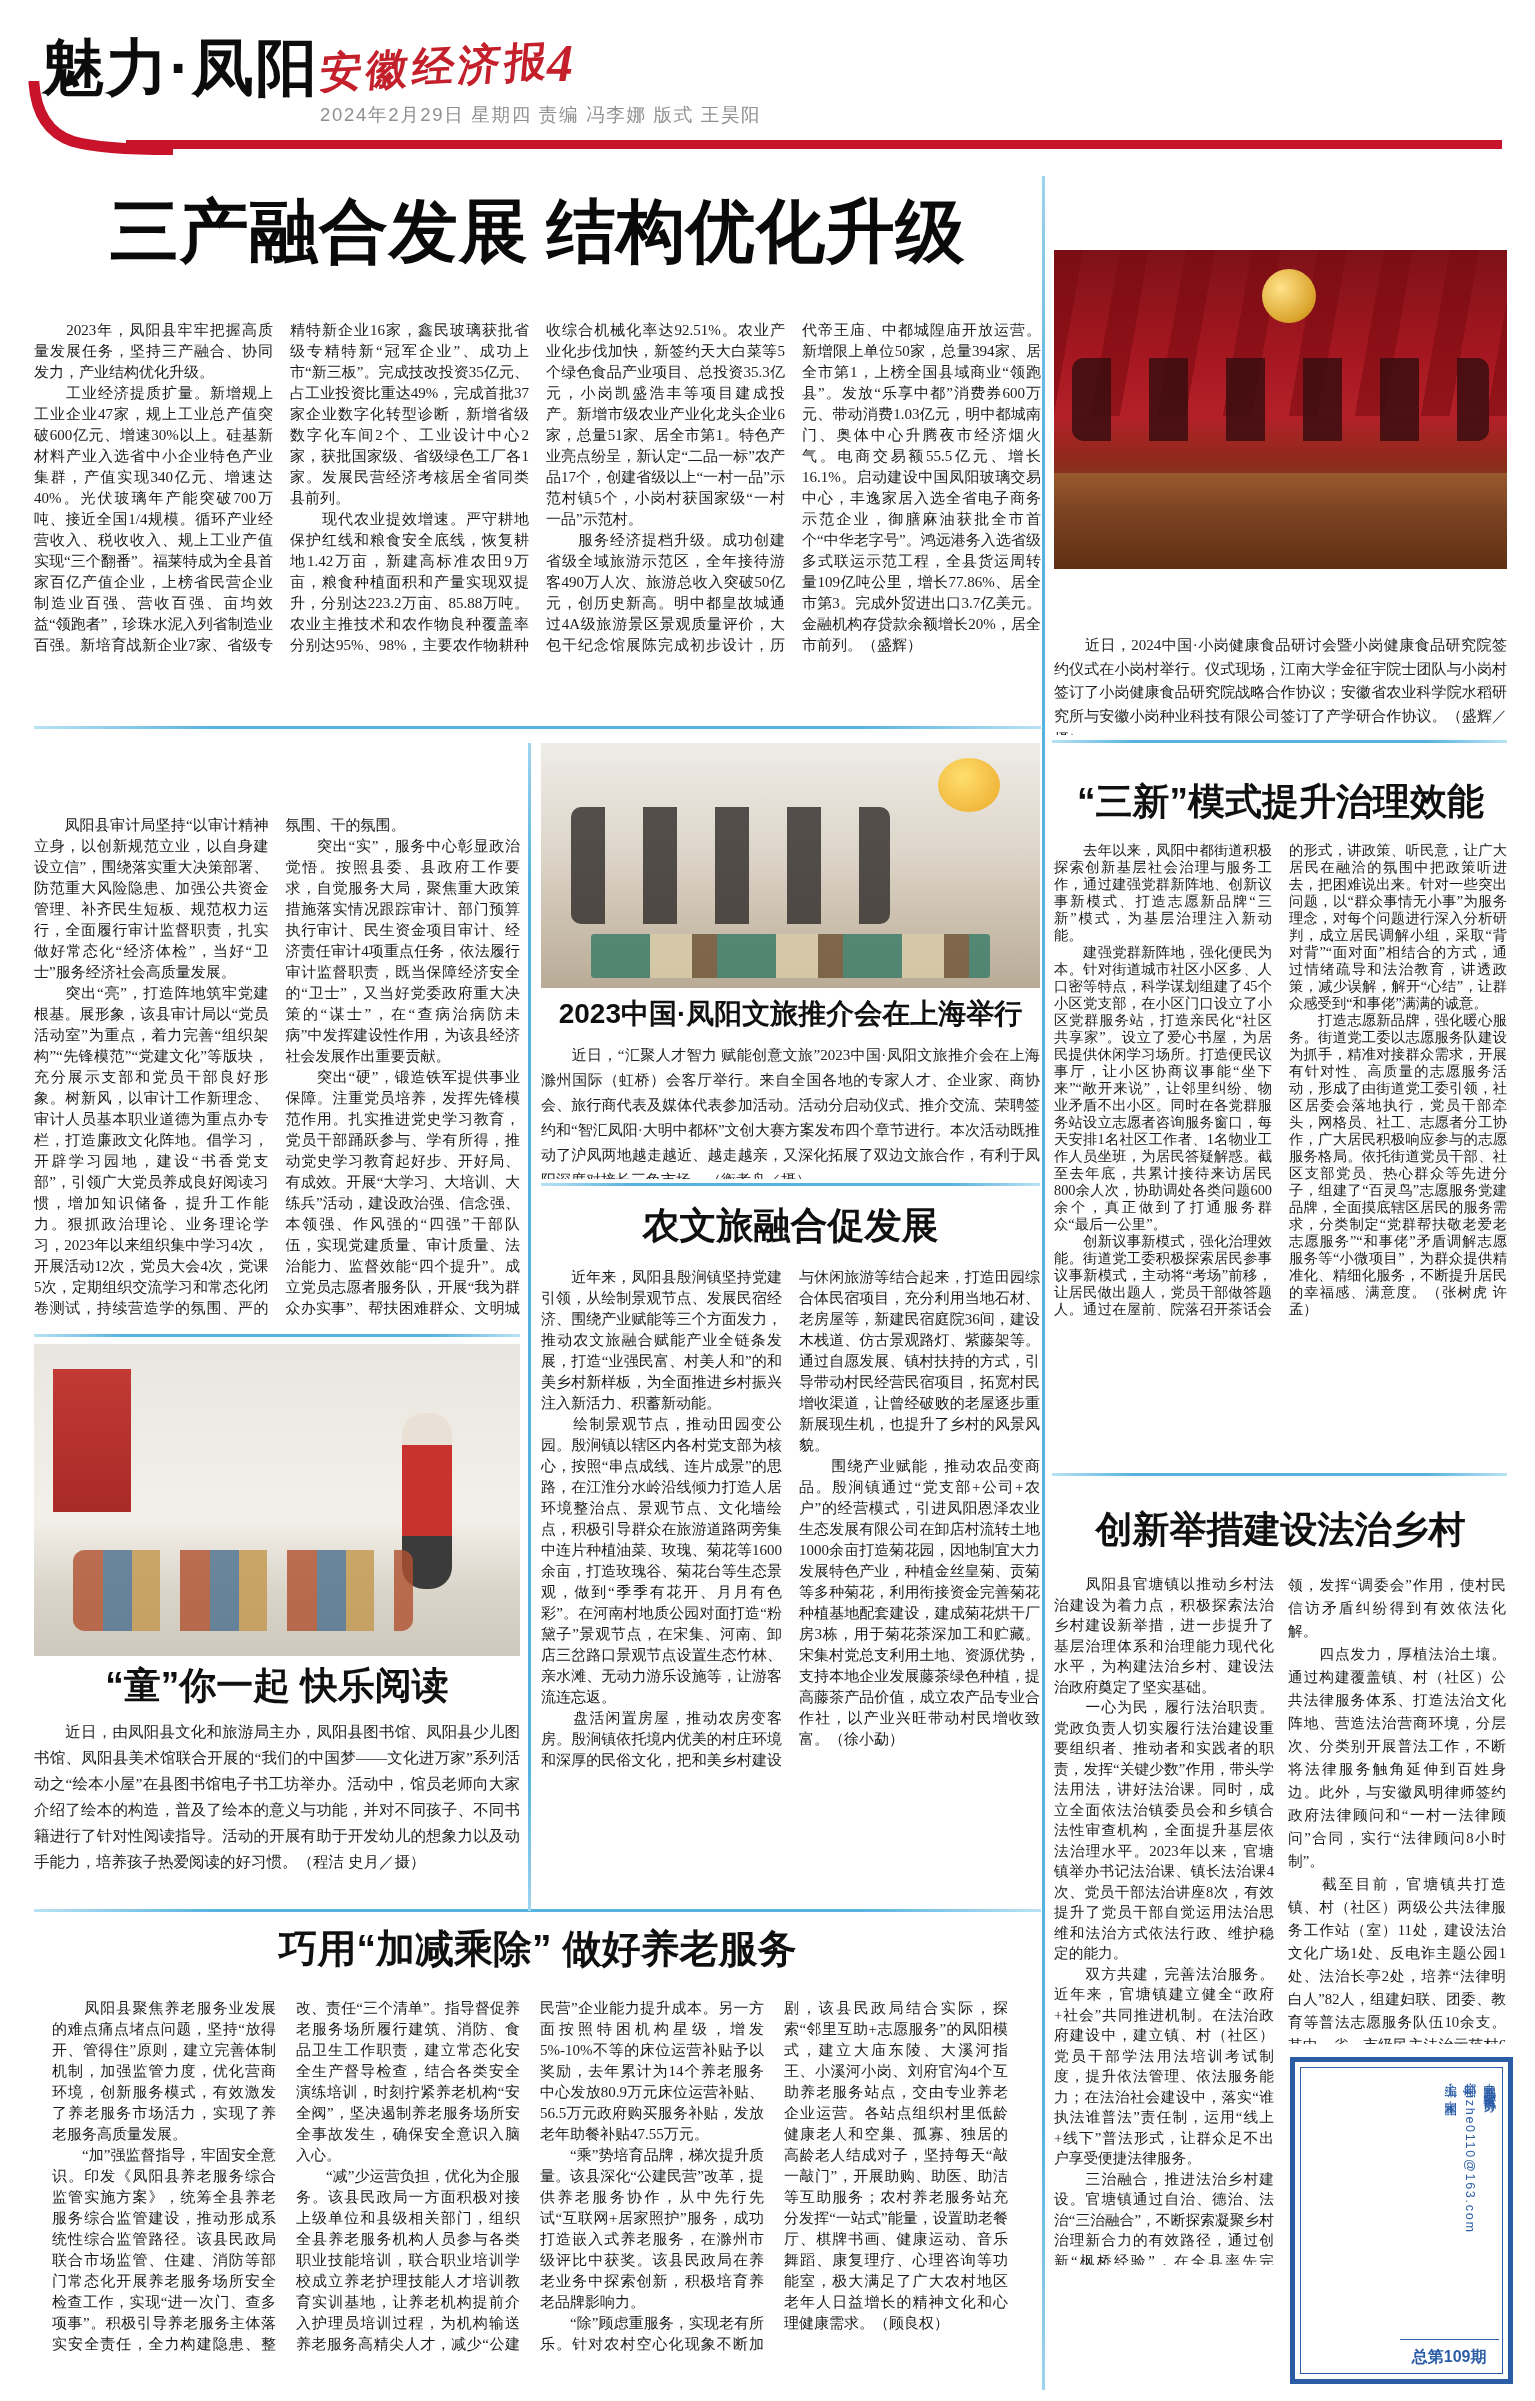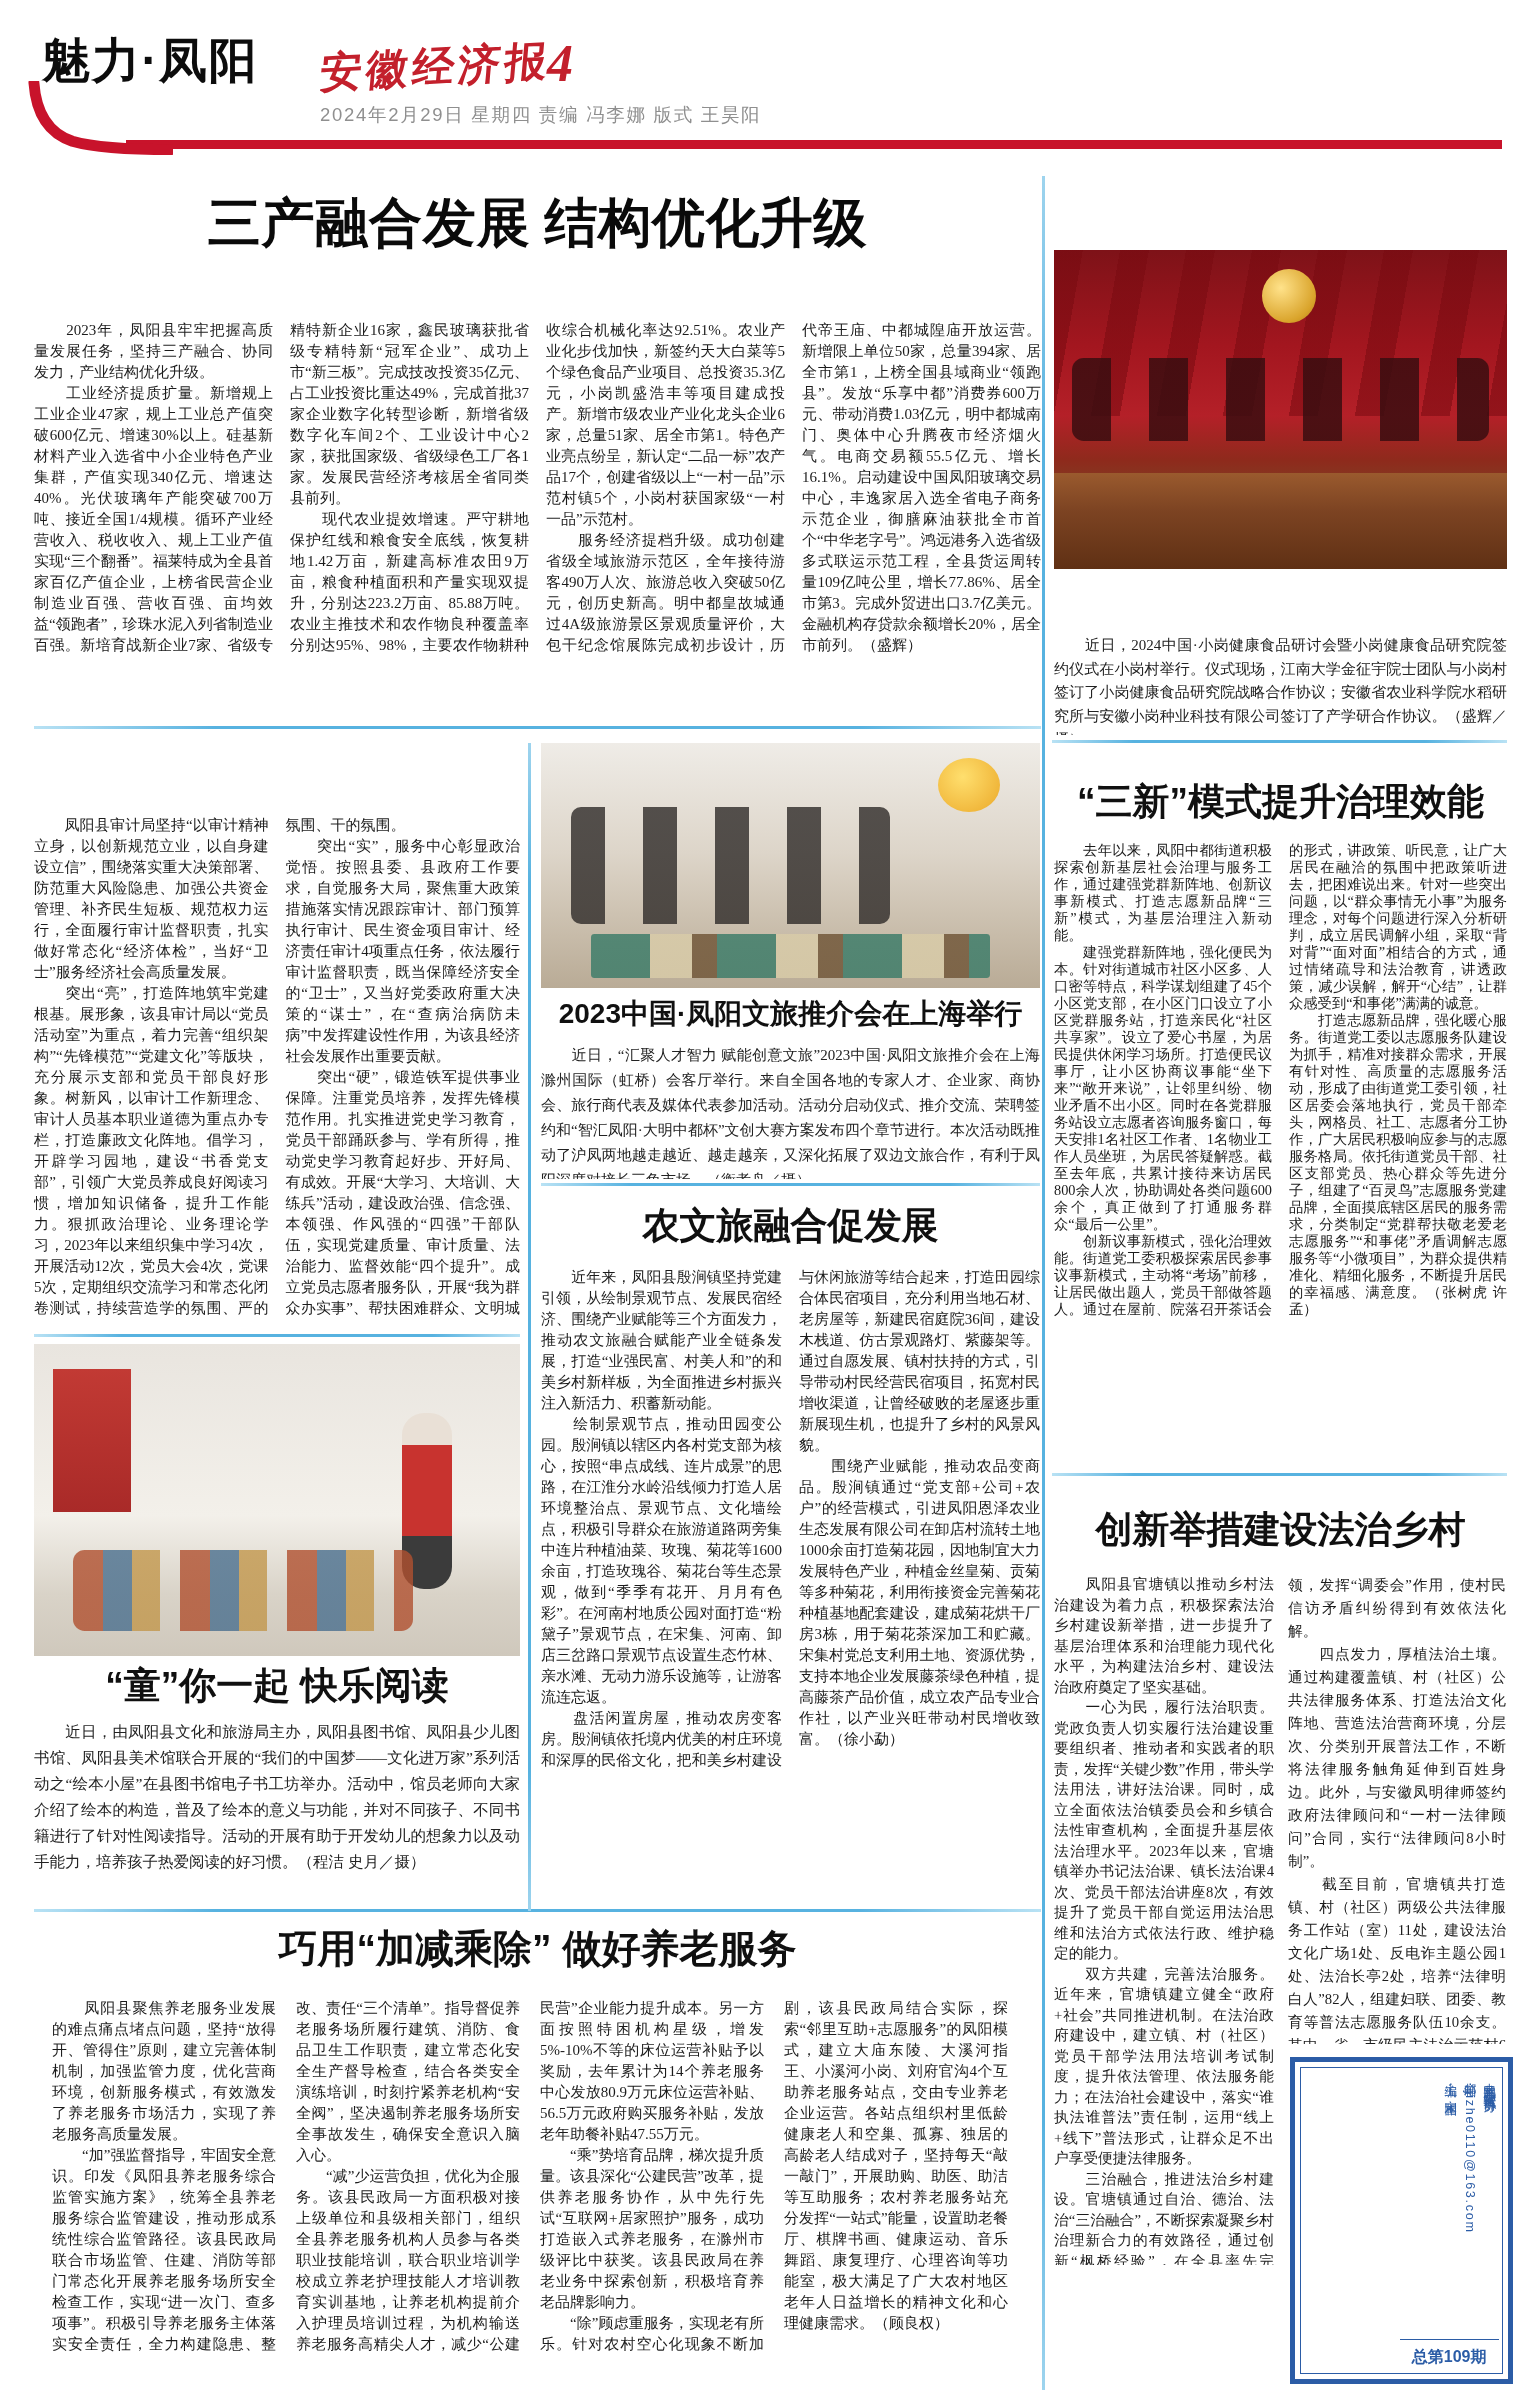--- a/index.html
+++ b/index.html
@@ -1,34 +1,34 @@
 <!DOCTYPE html>
 <html style="font-size:13.4px"><head>
 <meta charset="utf-8">
 <style>
   html,body{margin:0;padding:0;background:#e9e9e9;}
   .page{position:relative;width:1536px;height:2401px;background:#ffffff;overflow:hidden;
         font-family:"Liberation Serif","DejaVu Serif",serif;color:#141414;}
   .abs{position:absolute;}
   
   .masthead{left:42px;top:37px;font-family:"Liberation Sans","DejaVu Sans",sans-serif;
-            font-weight:900;font-size:48px;line-height:1;letter-spacing:1.7px;color:#0c0c0c;}
+            font-weight:900;font-size:62px;line-height:1;letter-spacing:1.7px;color:#0c0c0c;}
   .paper-name{left:320px;top:39px;font-size:42px;font-weight:bold;color:#c3202c;
               letter-spacing:4.2px;transform:rotate(-3deg) skewX(-8deg);font-family:"Liberation Serif",serif;}
   .page-num{left:547px;top:34px;font-size:52px;font-weight:bold;font-style:italic;color:#c3202c;}
   .dateline{left:320px;top:102px;font-size:18.5px;color:#8f8f8f;letter-spacing:1.7px;
             font-family:"Liberation Sans","DejaVu Sans",sans-serif;}
   .red-bar{left:126px;top:140px;width:1376px;height:9.2px;background:#c8132b;}
   .red-tail{left:22px;top:81px;}
   
   .hrule{height:2.5px;background:linear-gradient(90deg,#b9e2f4 0%,#57b2e0 18%,#57b2e0 82%,#b9e2f4 100%);}
   .vrule{width:2.5px;background:linear-gradient(180deg,#9ed4ee,#57b2e0 12%,#57b2e0 88%,#9ed4ee);}
   
   .headline-main{left:34px;top:193px;width:1007px;text-align:center;font-weight:bold;
-                 font-size:53px;line-height:1.15;letter-spacing:0.8px;color:#0a0a0a;white-space:nowrap;}
+                 font-size:69px;line-height:1.15;letter-spacing:0.8px;color:#0a0a0a;white-space:nowrap;}
   .headline-sec{font-family:"Liberation Sans","DejaVu Sans",sans-serif;font-weight:bold;
                 text-align:center;color:#101010;white-space:nowrap;}
   
   .body-text{font-size:15px;line-height:21px;text-align:justify;white-space:pre-line;
              overflow:hidden;color:#1b1b1b;}
   .cols-4{column-count:4;column-gap:17px;}
   .cols-2{column-count:2;column-gap:17px;}
   .caption{font-size:15px;line-height:25px;text-align:justify;white-space:pre-line;
            overflow:hidden;color:#222;}
   

